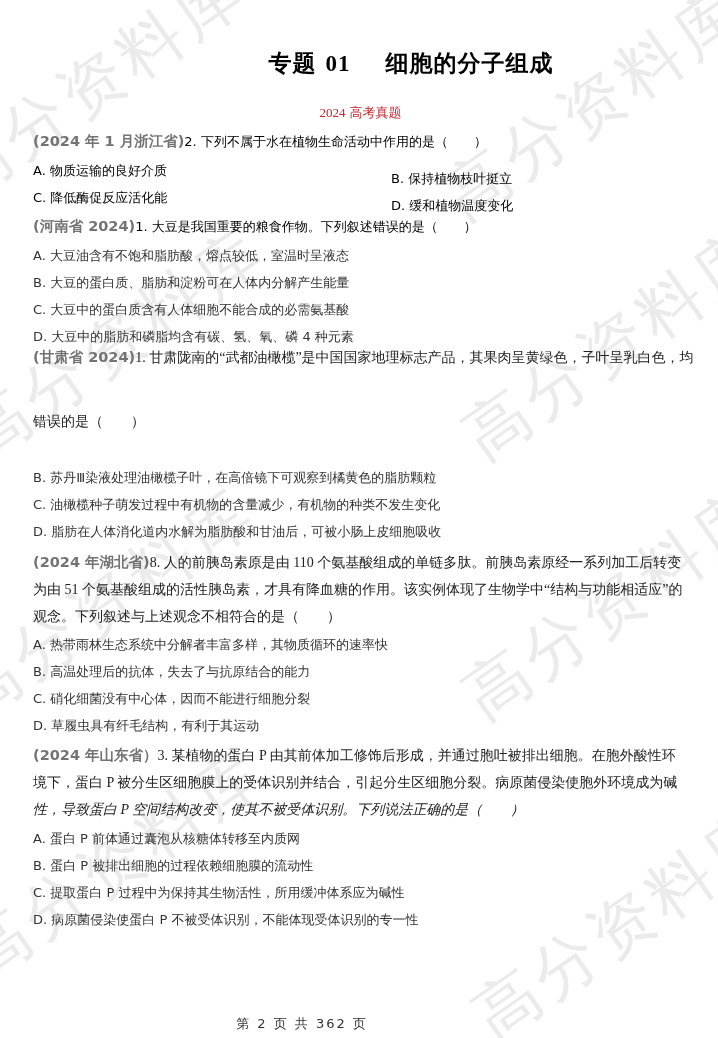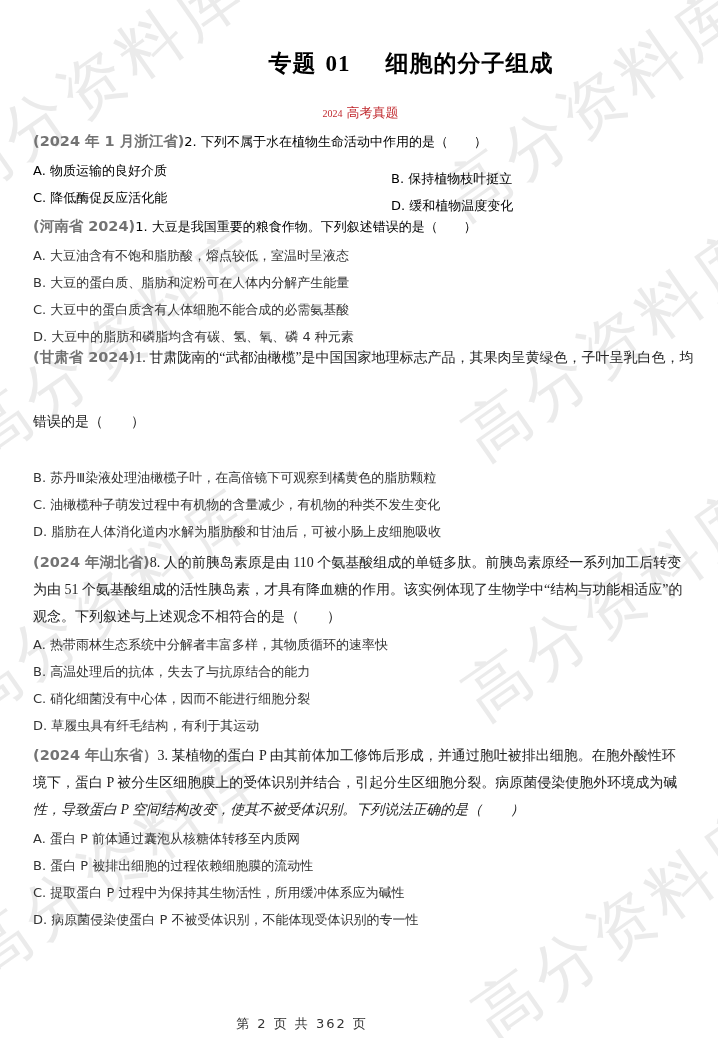--- a/index.html
+++ b/index.html
@@ -19,21 +19,21 @@
       font-size: 23px; font-weight: bold; color: #000000;
       font-family: "DejaVu Sans", sans-serif; letter-spacing: 1px;
       padding-left: 72px; box-sizing: border-box;
     }
     .title .num { font-family: "Liberation Serif", serif; margin-right: 26px; }
     .subtitle {
       position: absolute; top: 104px; left: 0; width: 718px; text-align: center;
       font-size: 13px; color: #c0282d; font-family: "DejaVu Sans", sans-serif;
       padding-left: 3px; box-sizing: border-box;
     }
-    .subtitle .yr { font-family: "Liberation Serif", serif; font-size: 10px; }
+    .subtitle .yr { font-family: "Liberation Serif", serif; font-size: 13px; }
     .line {
       position: absolute; left: 33px; width: 655px; font-size: 13px;
       line-height: 18px; white-space: nowrap; color: #333333;
     }
     .src { color: #737373; font-weight: bold; font-size: 14.5px; }
     .stem { font-family: "Liberation Serif", "DejaVu Serif", serif; font-size: 14px; color: #222; }
     .opt { font-size: 13px; color: #000000; margin-top: 8px; }
     .optB { position: absolute; left: 358px; }
     .footer {
       position: absolute; top: 1015px; left: 0; width: 604px; text-align: center;

